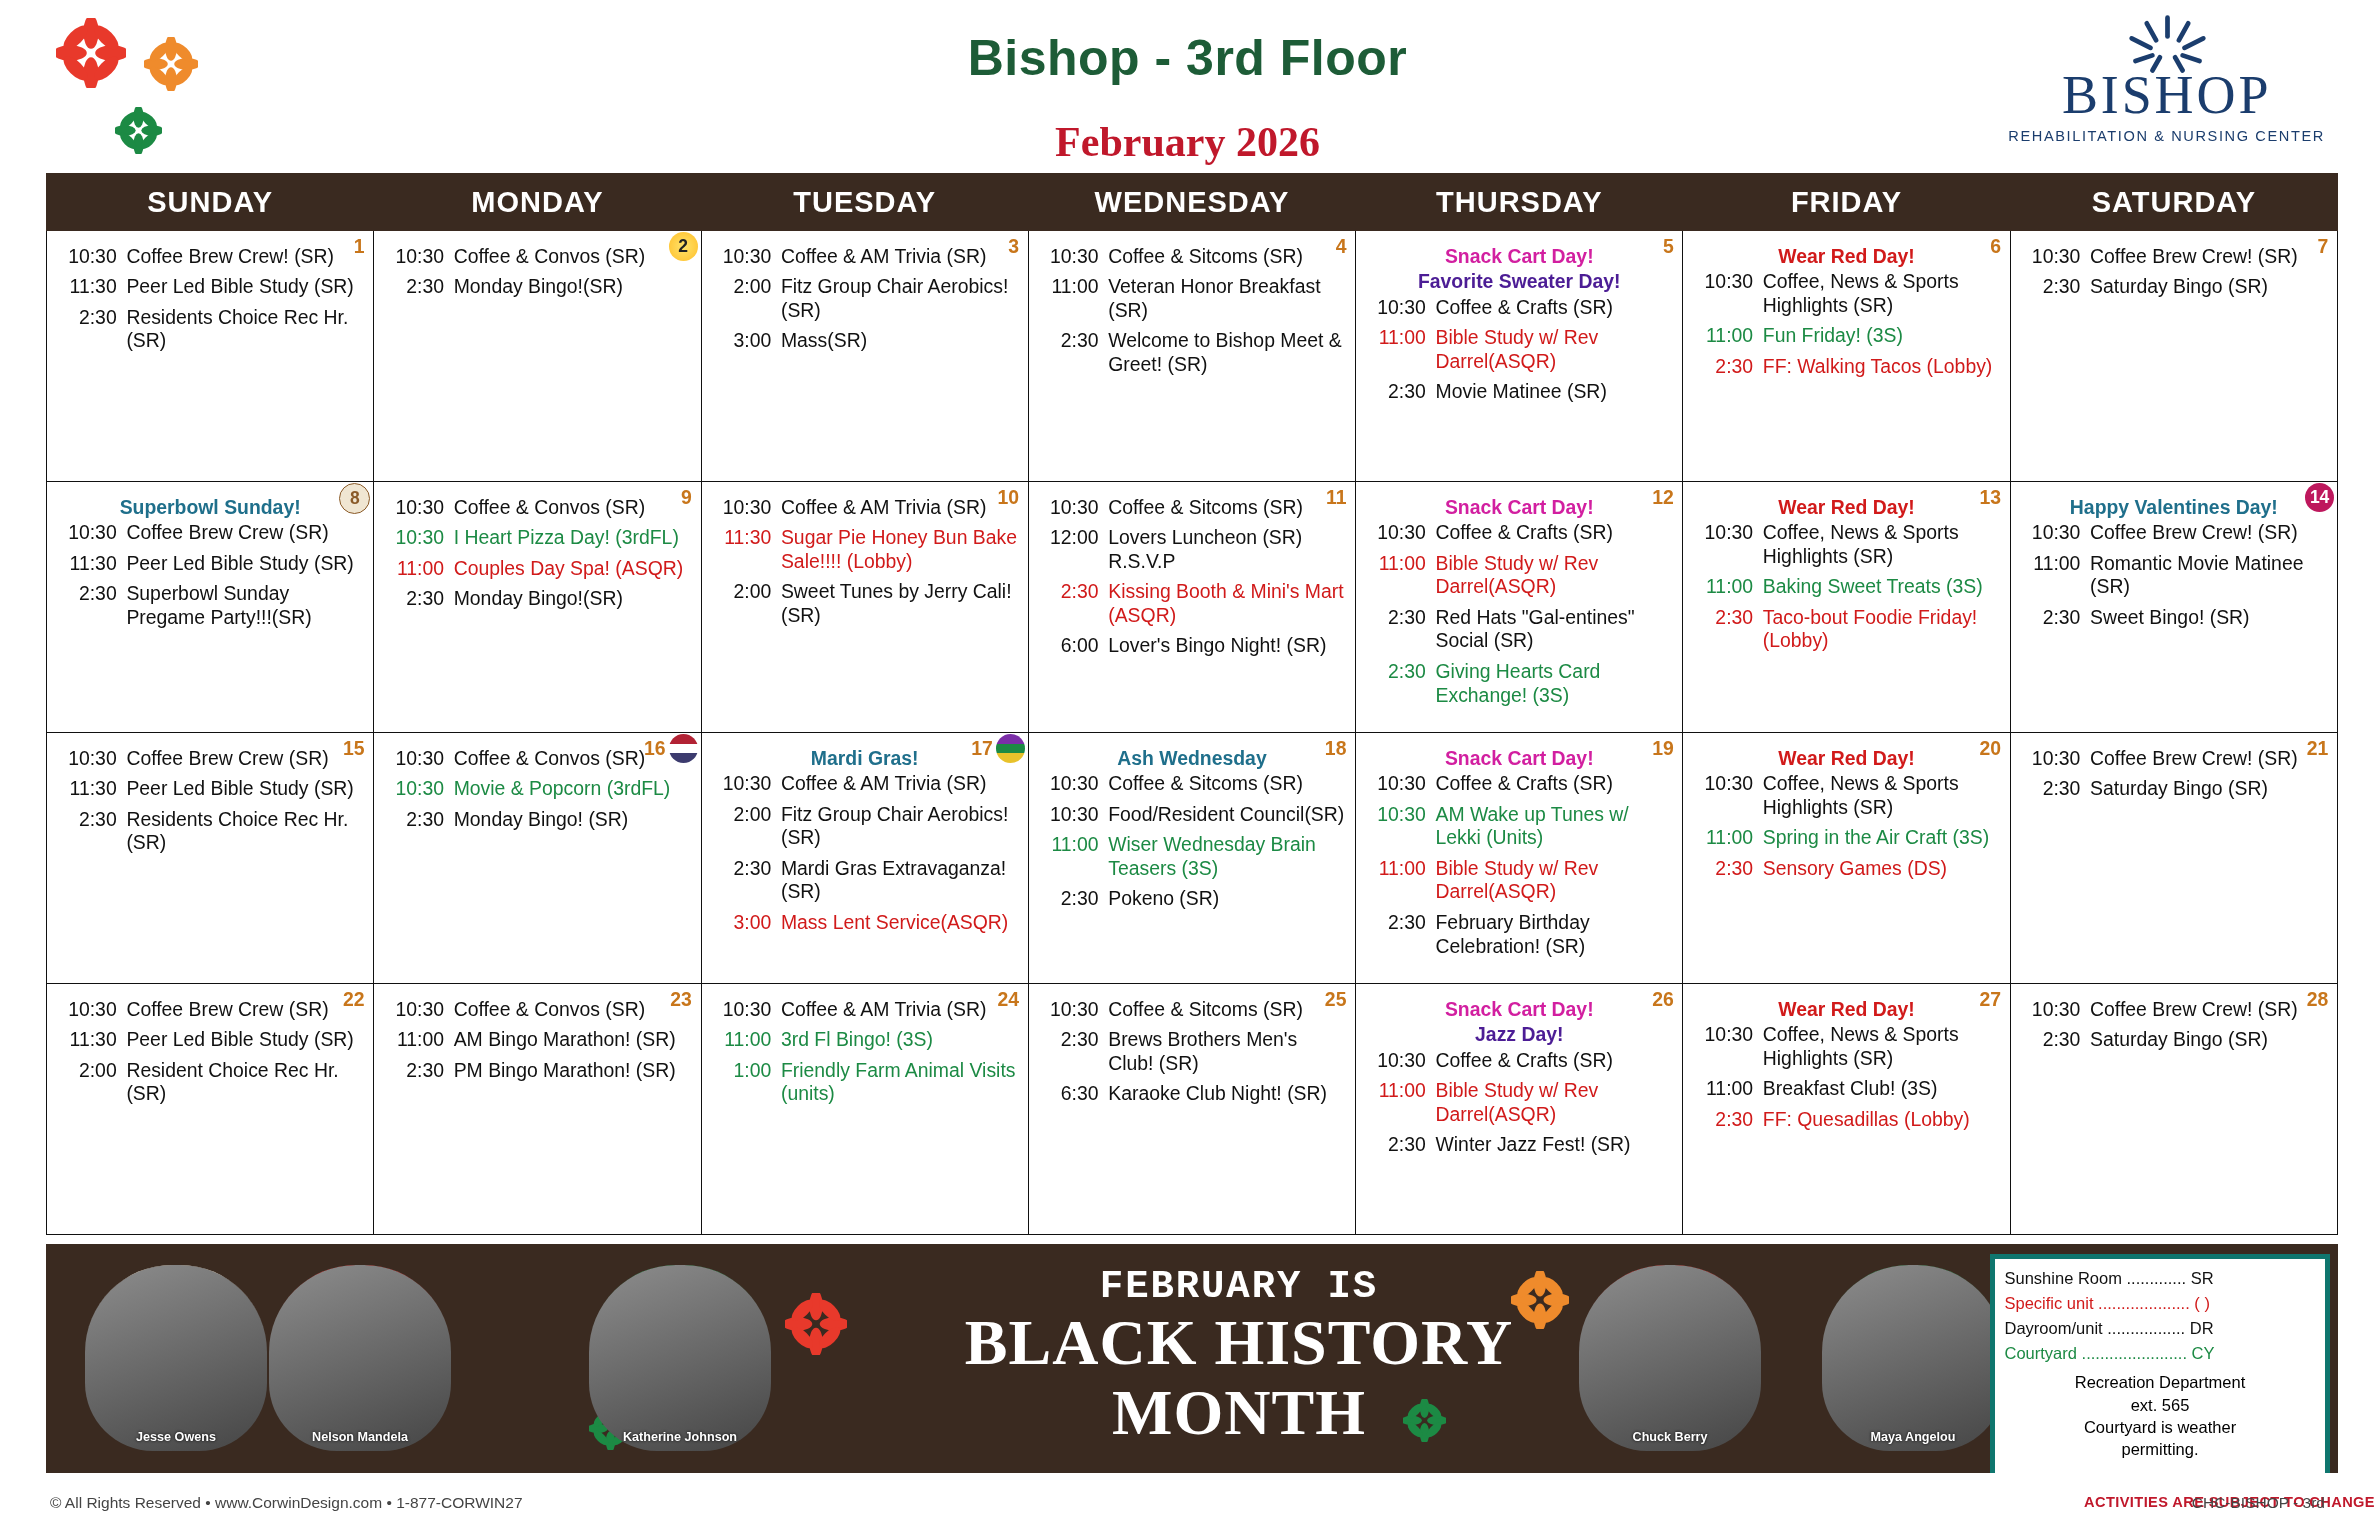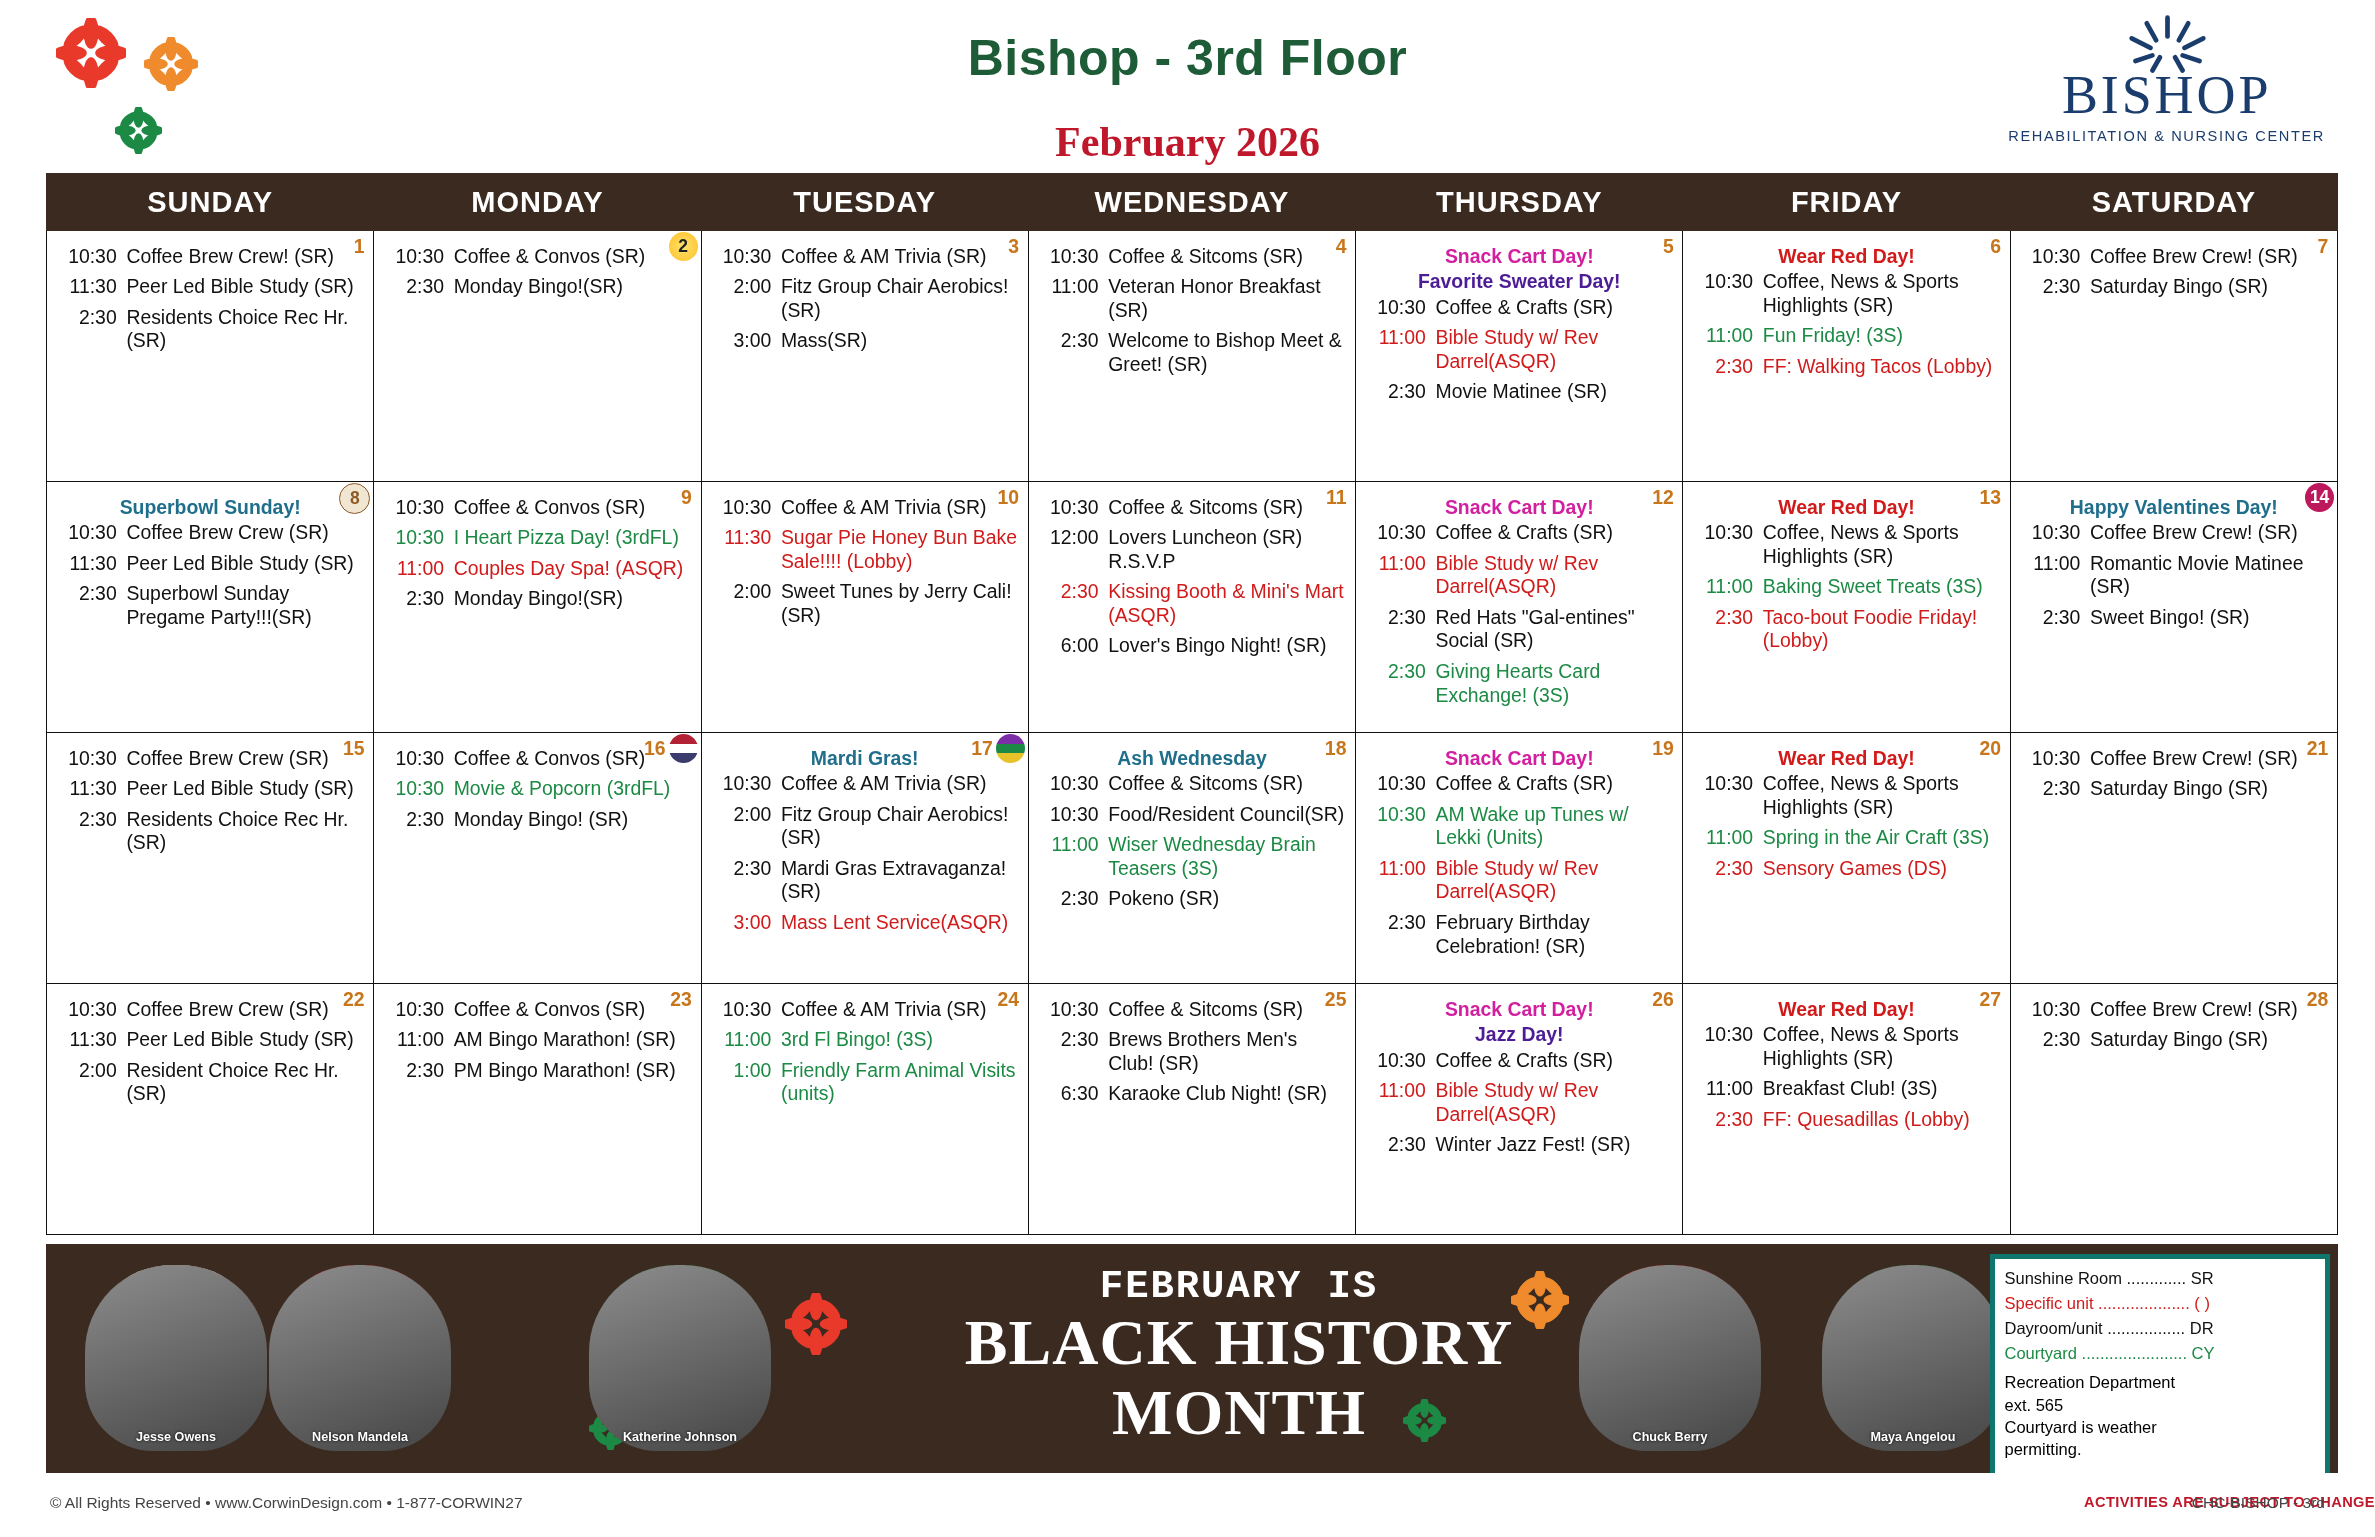--- a/index.html
+++ b/index.html
@@ -105,21 +105,21 @@
     text-shadow:0 0 2.9px #000;
   }
   .pframe { position:absolute; inset:-5.8px; border-radius:93px 93px 74px 74px; border:5.8px solid transparent; }
 
   .legend {
     position:absolute; right:7.8px; top:9.7px; width:311px; height:210px;
     background:#ffffff; border:5px solid #0f766e; padding:7.8px 9.7px;
     font-size:16.5px; line-height:1.5;
   }
   .legend .lrow { white-space:nowrap; }
-  .legend .lcenter { text-align:left; margin-top:5.8px; line-height:1.35; }
+  .legend .lcenter { text-align:center; margin-top:5.8px; line-height:1.35; }
 
   
   .bottom { position:absolute; left:0; top:1494px; width:2375px; font-size:15.5px; }
   .b-left { position:absolute; left:50px; color:#444; }
   .b-mid { position:absolute; left:0; right:0; text-align:right; color:#c0182b; font-weight:bold; font-size:14.6px; letter-spacing:0.4px;}
   .b-right { position:absolute; right:50px; color:#444; }
 </style>
 </head>
 <body>
 

